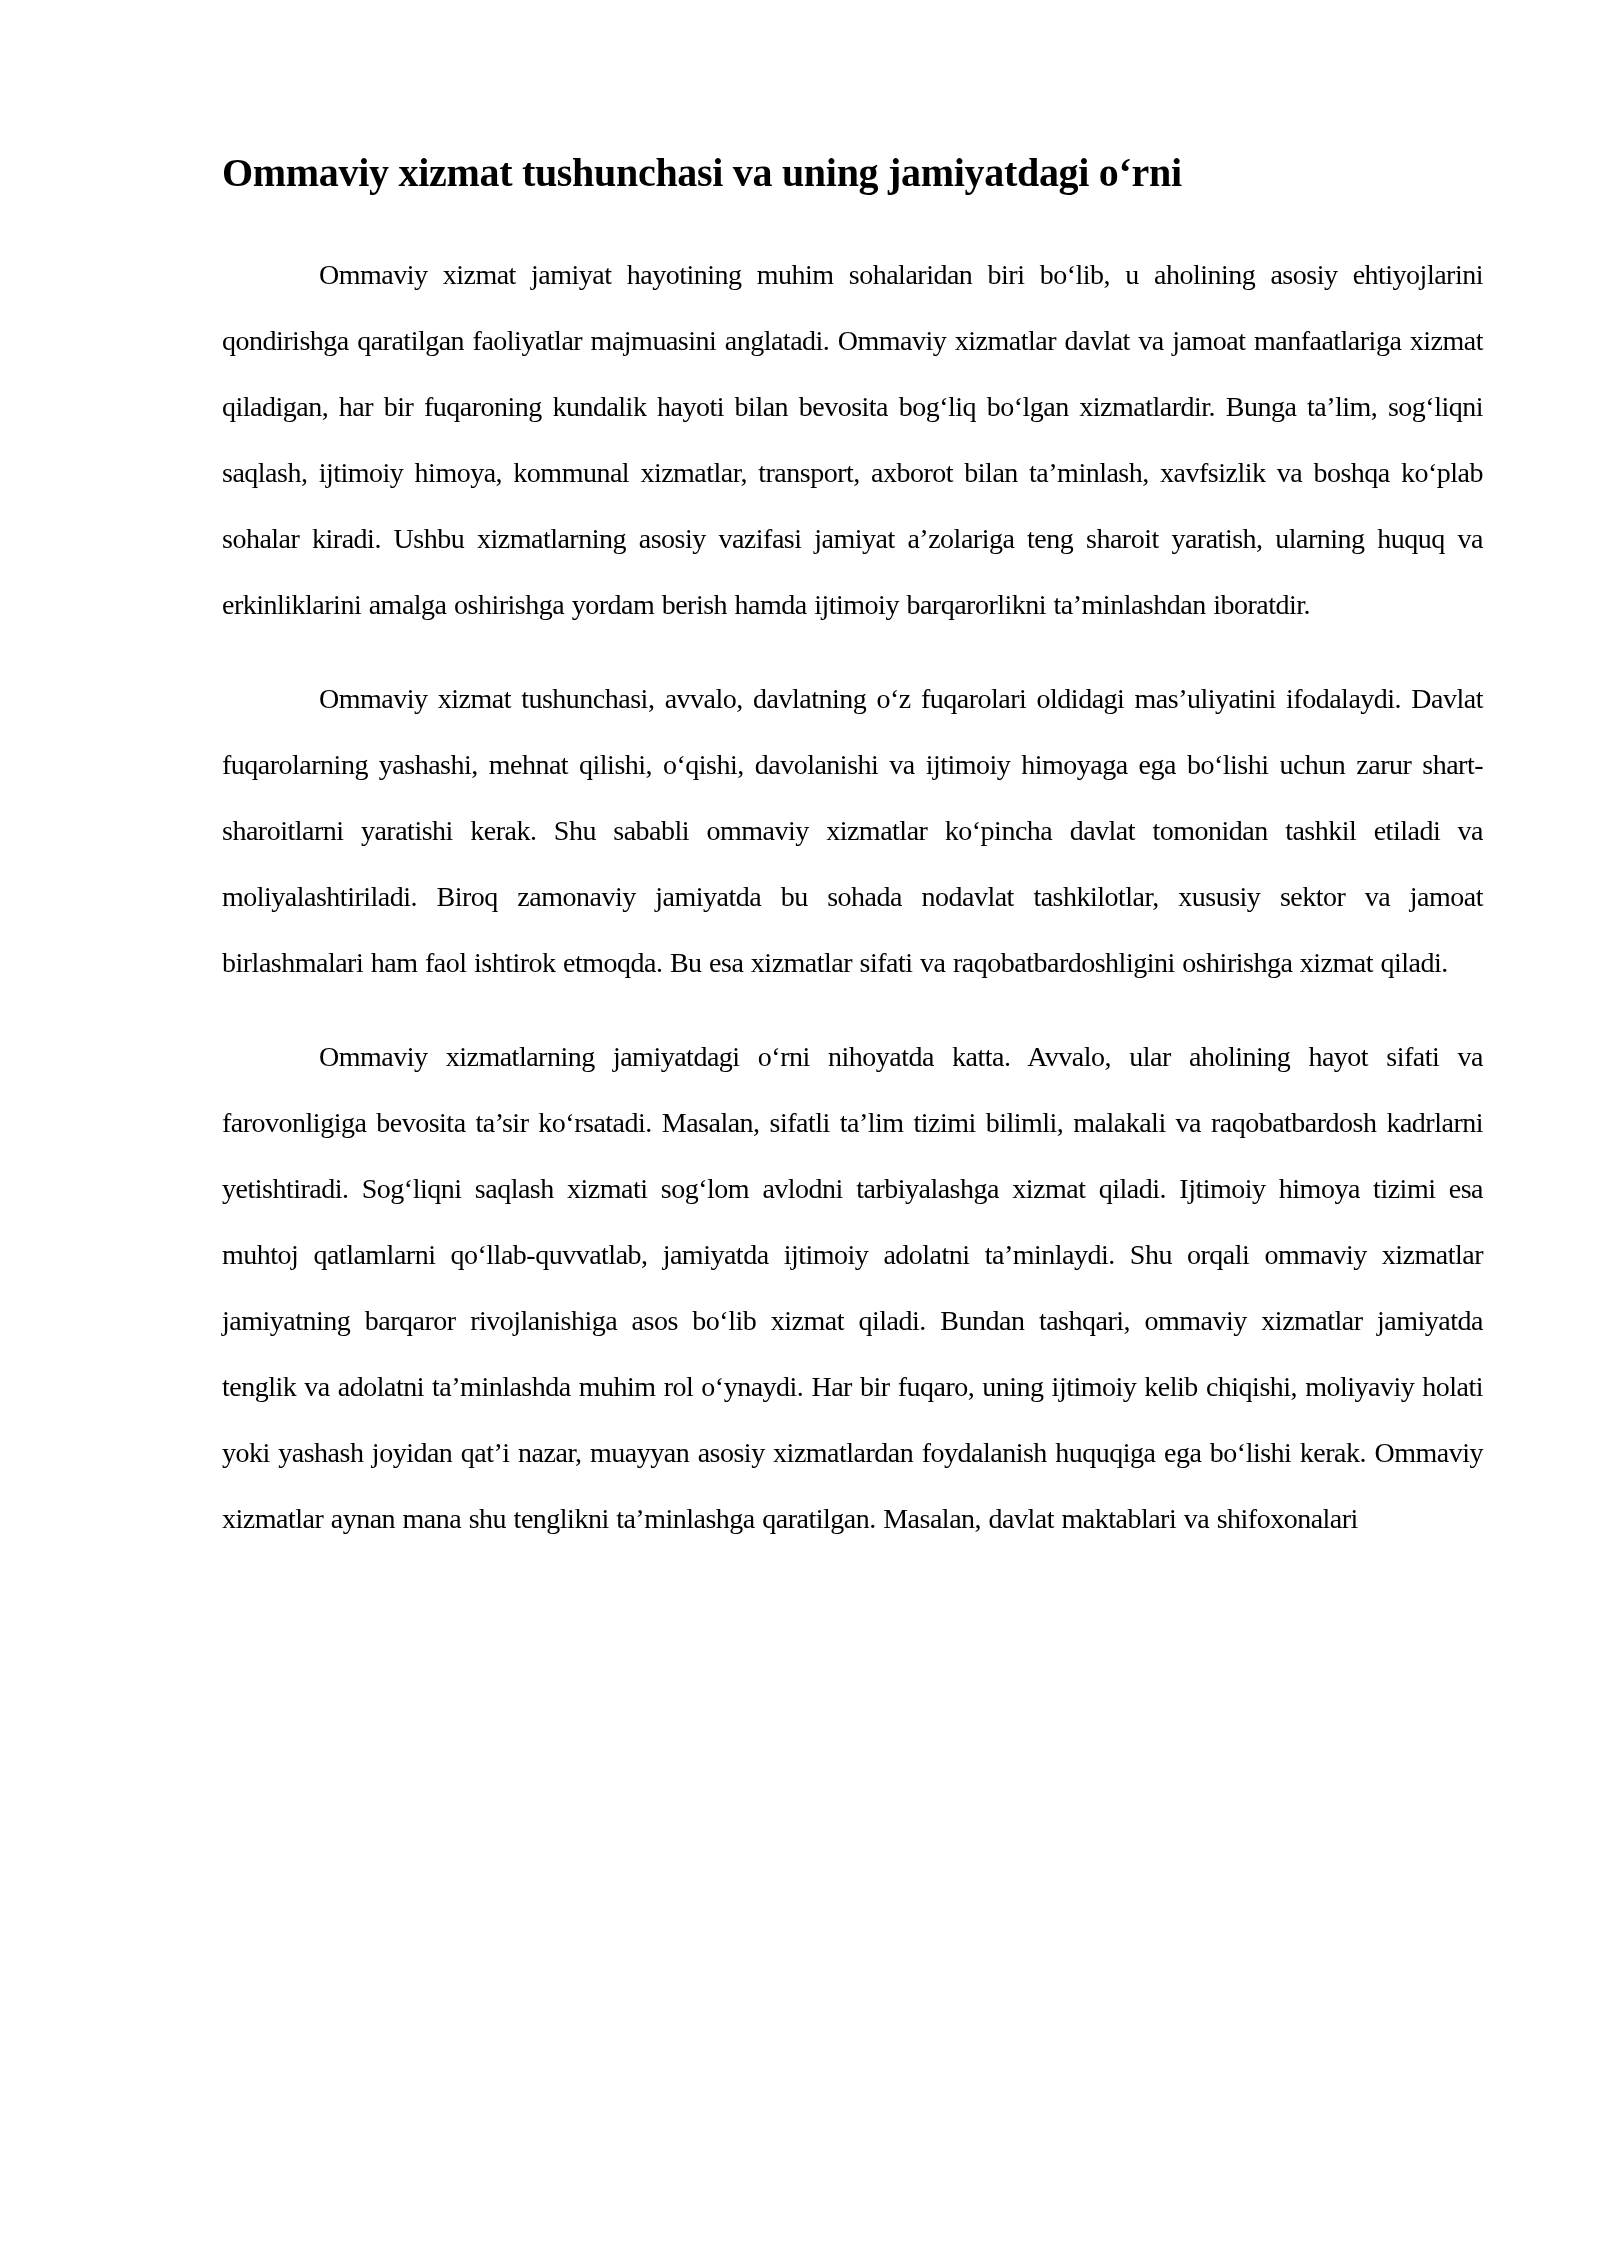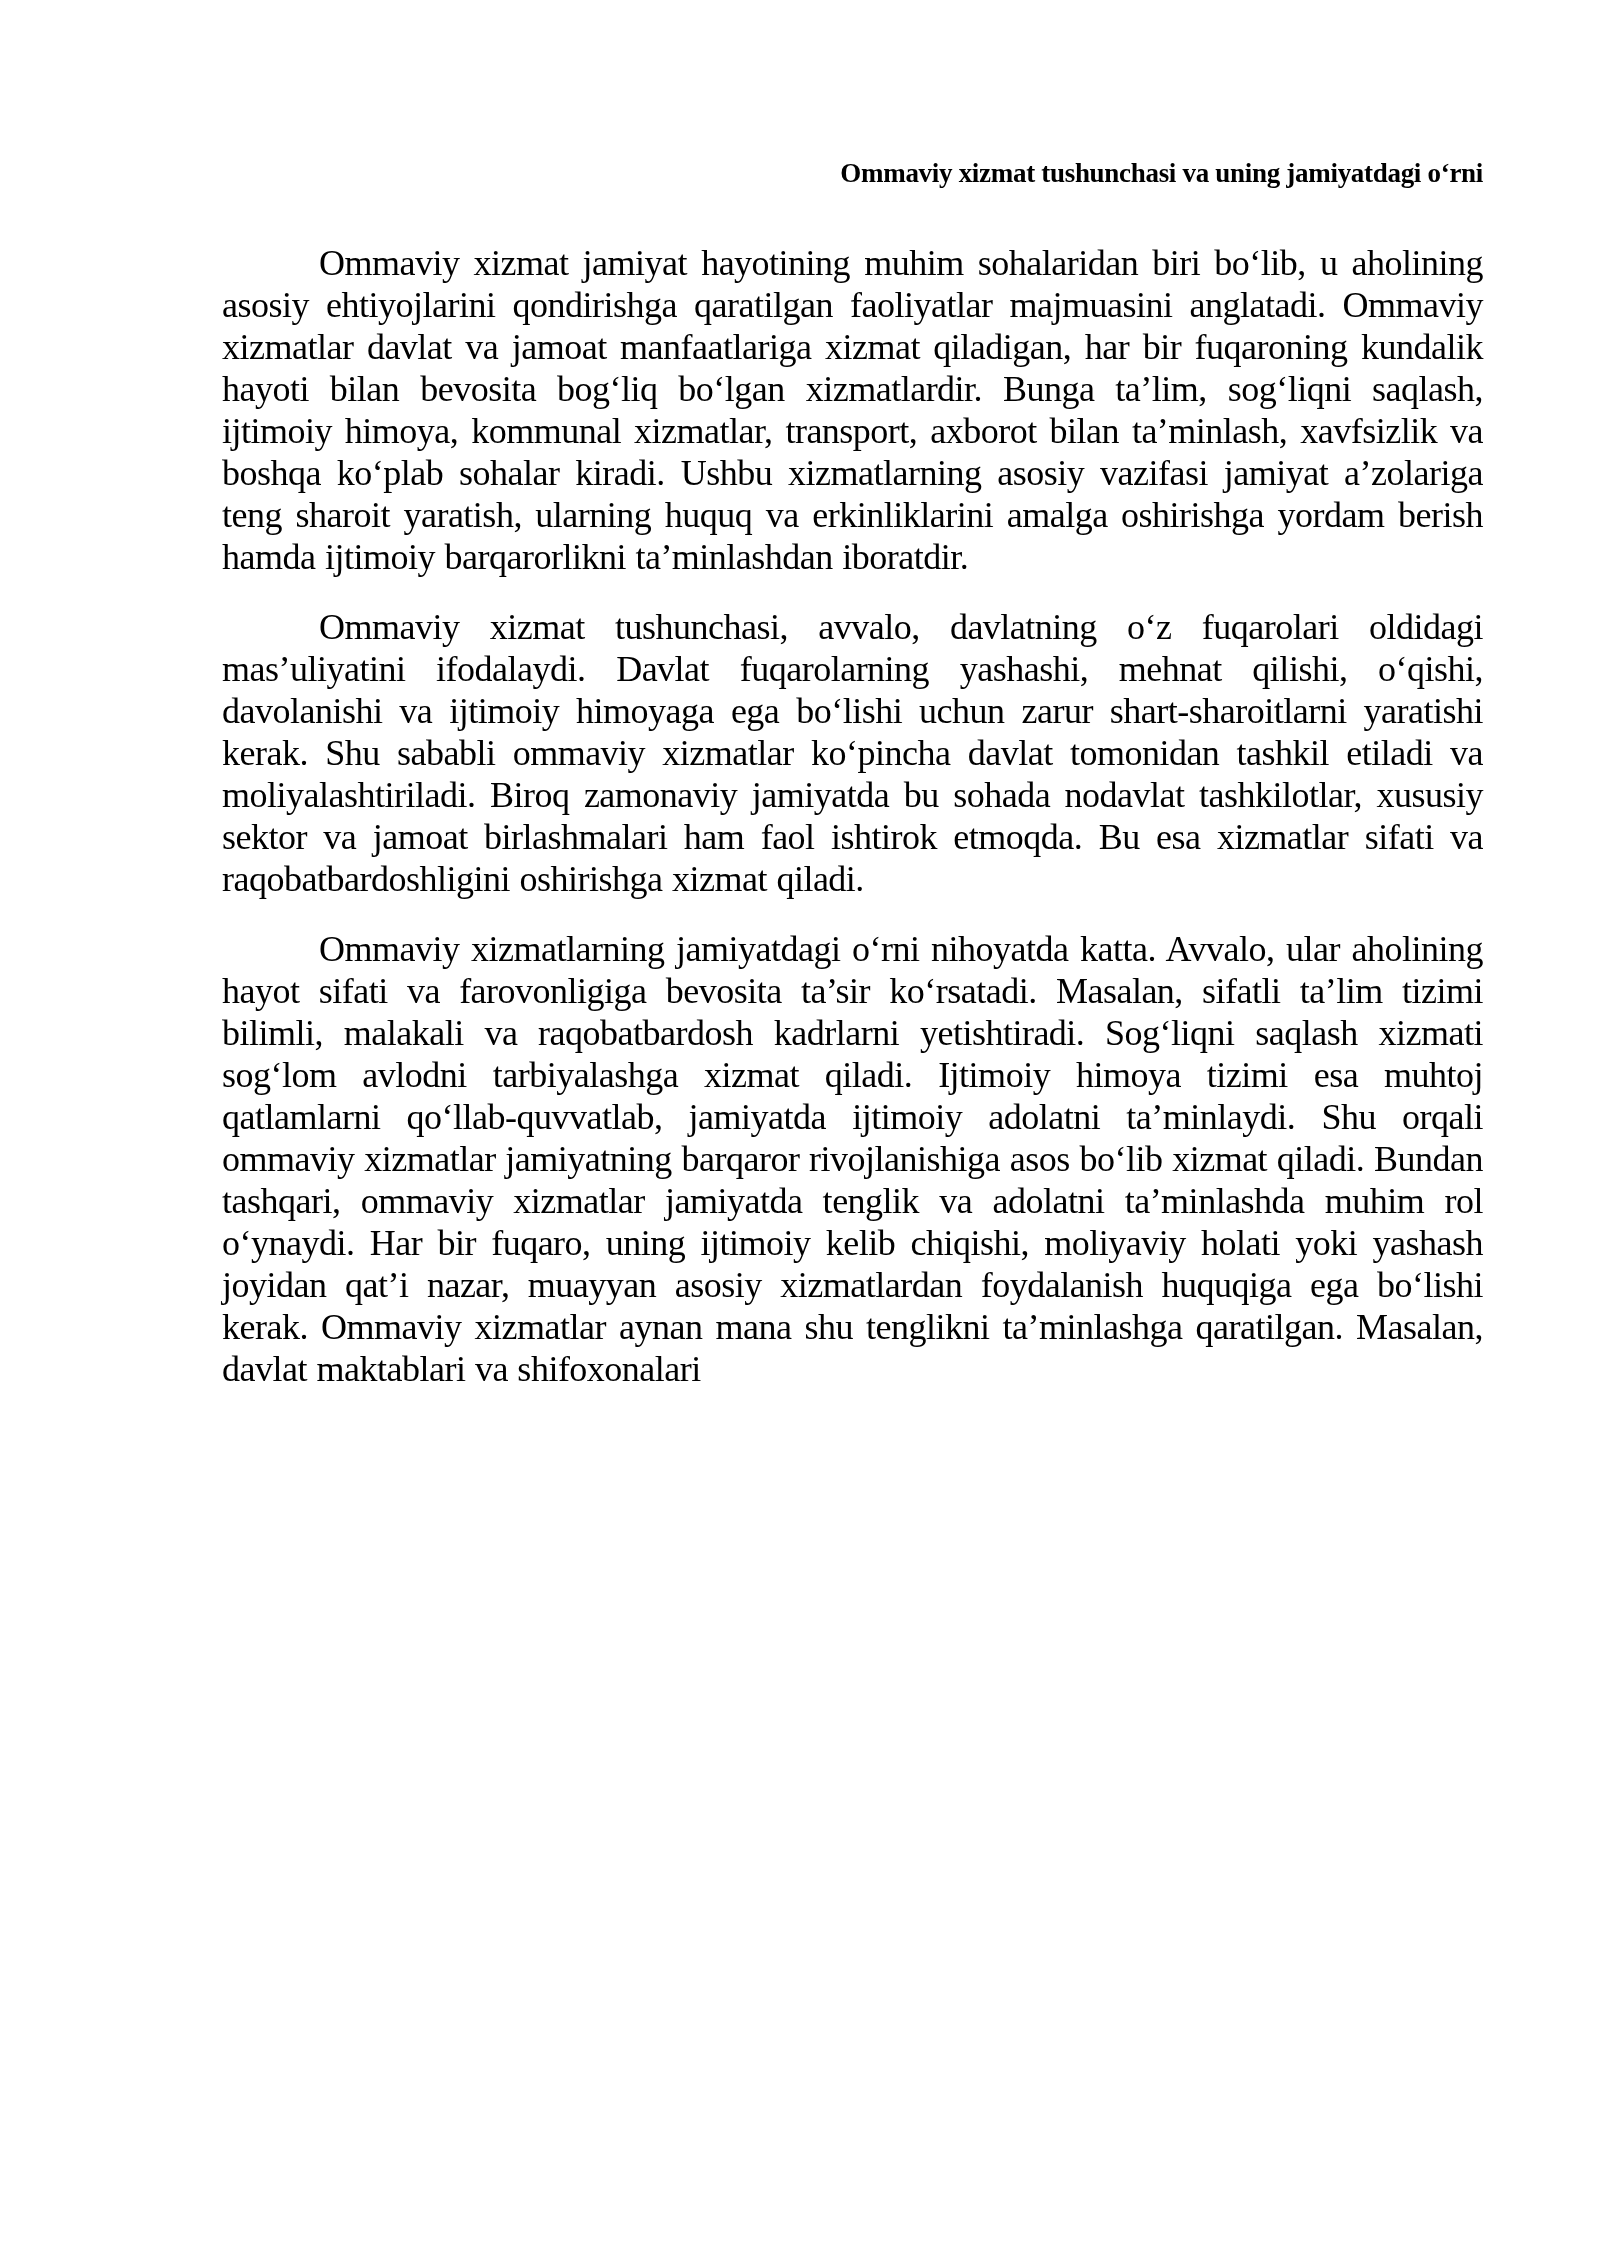--- a/index.html
+++ b/index.html
@@ -12,30 +12,30 @@
     width: 1600px;
     height: 2262px;
     background: #ffffff;
     box-sizing: border-box;
     padding: 140px 117px 0 222px;
     color: #000000;
     font-family: "Liberation Serif", "DejaVu Serif", serif;
   }
   .doc-title {
     margin: 0 0 36px 0;
-    font-size: 27px;
+    font-size: 40px;
     line-height: 66px;
     font-weight: bold;
     letter-spacing: -0.3px;
-    text-align: right;
+    text-align: left;
   }
   .doc-paragraph {
     margin: 0 0 28px 0;
-    font-size: 36px;
-    line-height: 42px;
+    font-size: 28px;
+    line-height: 66px;
     letter-spacing: -0.5px;
     text-align: justify;
     text-indent: 97px;
     word-spacing: 1px;
   }
 </style>
 </head>
 <body>
 
 <div class="page">

